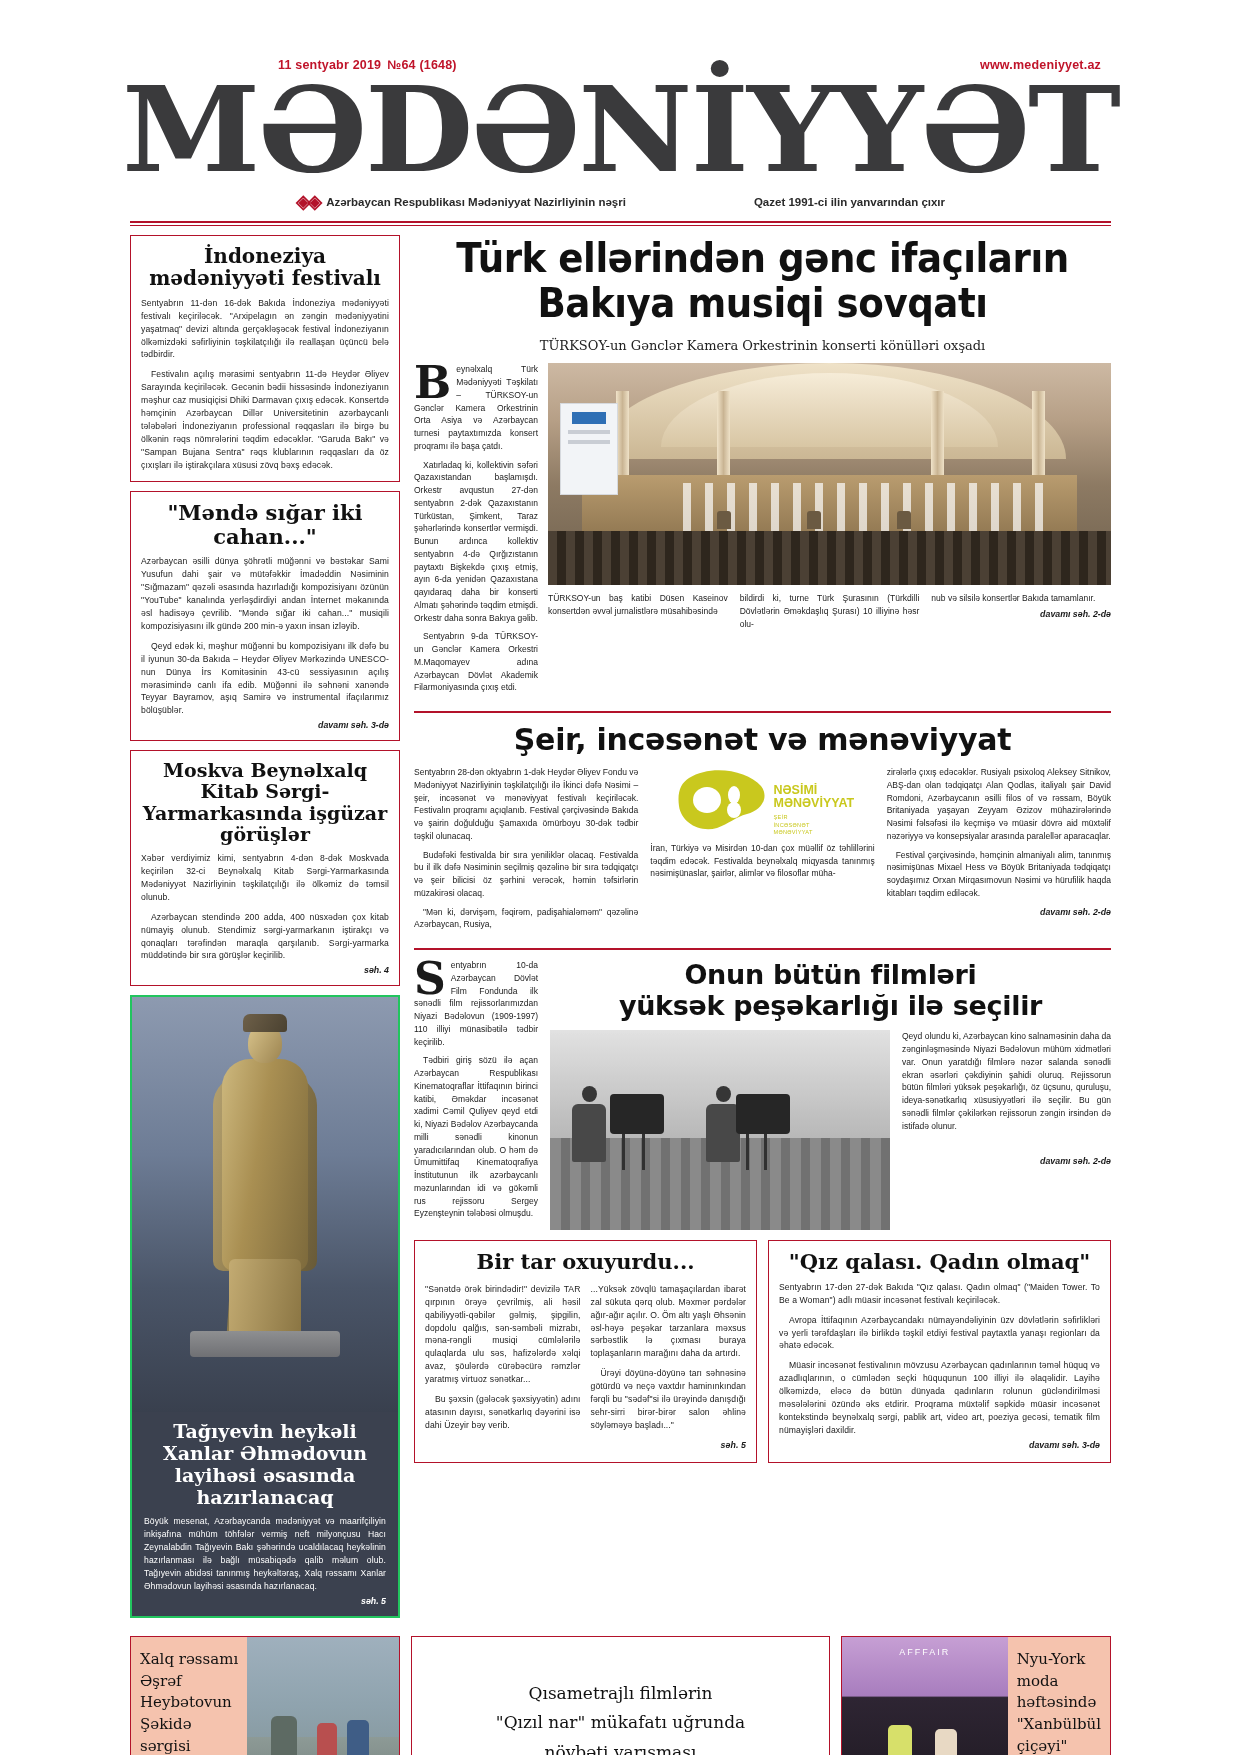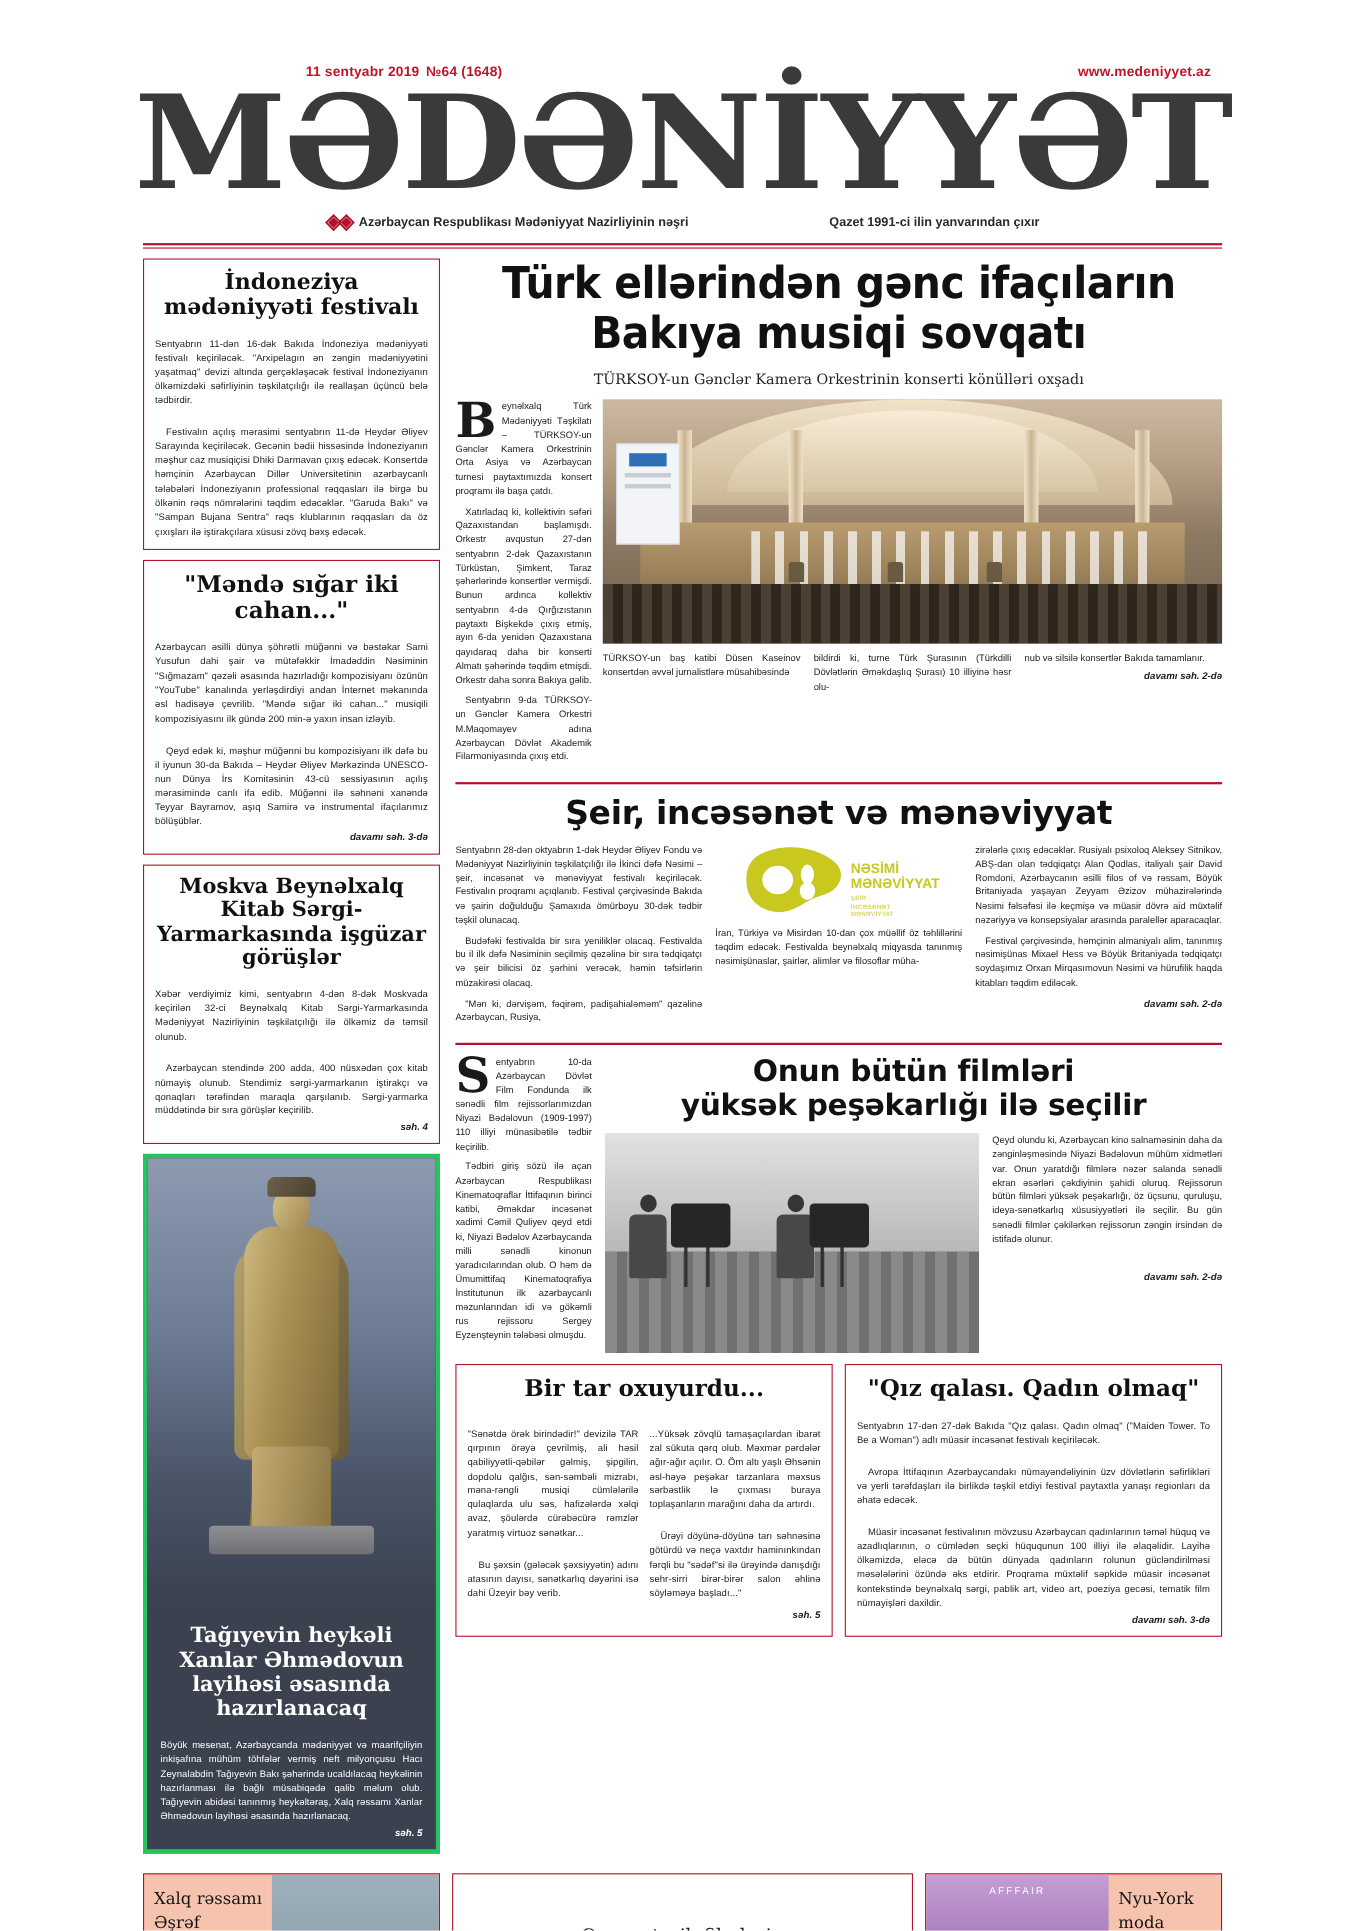--- a/index.html
+++ b/index.html
@@ -37,29 +37,29 @@
 
   
   .box { border:1.4px solid #b3122a; padding:9px 10px 10px; margin-bottom:9px; }
   .bh { font-family:"DejaVu Serif", serif; font-weight:bold; text-align:center;
         color:#111; line-height:1.12; }
   .bh.s1 { font-size:20px; }
   .bh.s2 { font-size:21px; }
   .bh.s3 { font-size:19px; }
   .bt { font-size:8.6px; line-height:1.5; text-align:justify; margin-top:7px;
         letter-spacing:.1px; }
-  .bt p { margin:16px 0 7px; text-indent:10px; }
+  .bt p { margin:2px 0 7px; text-indent:10px; }
   .bt p:first-child { text-indent:0; }
   .bt p:last-child { margin-bottom:0; }
   .ref { text-align:right; font-weight:bold; font-style:italic; font-size:8.8px;
          margin-top:3px; }
 
   
-  .statue { position:relative; margin-bottom:9px; background:#4c1d95;
-            border:4px solid #22c55e; }
+  .statue { position:relative; margin-bottom:9px; background:#15803d;
+            border:2px solid #22c55e; }
   .statue-img { position:relative; height:415px; overflow:hidden;
      background:linear-gradient(180deg,#8d9ab0 0%,#6d7c95 38%,#4a5568 70%,#39404e 100%); }
   .st-fig { position:absolute; left:50%; top:26px; transform:translateX(-50%);
             width:120px; height:340px; }
   .st-head { position:absolute; left:50%; top:0; transform:translateX(-50%);
              width:34px; height:40px; border-radius:50% 50% 44% 44%;
              background:linear-gradient(120deg,#d9c48c,#9c8450); }
   .st-hat { position:absolute; left:50%; top:-9px; transform:translateX(-50%);
             width:44px; height:18px; border-radius:7px 7px 3px 3px;
             background:linear-gradient(120deg,#6e6049,#4a4130); }

